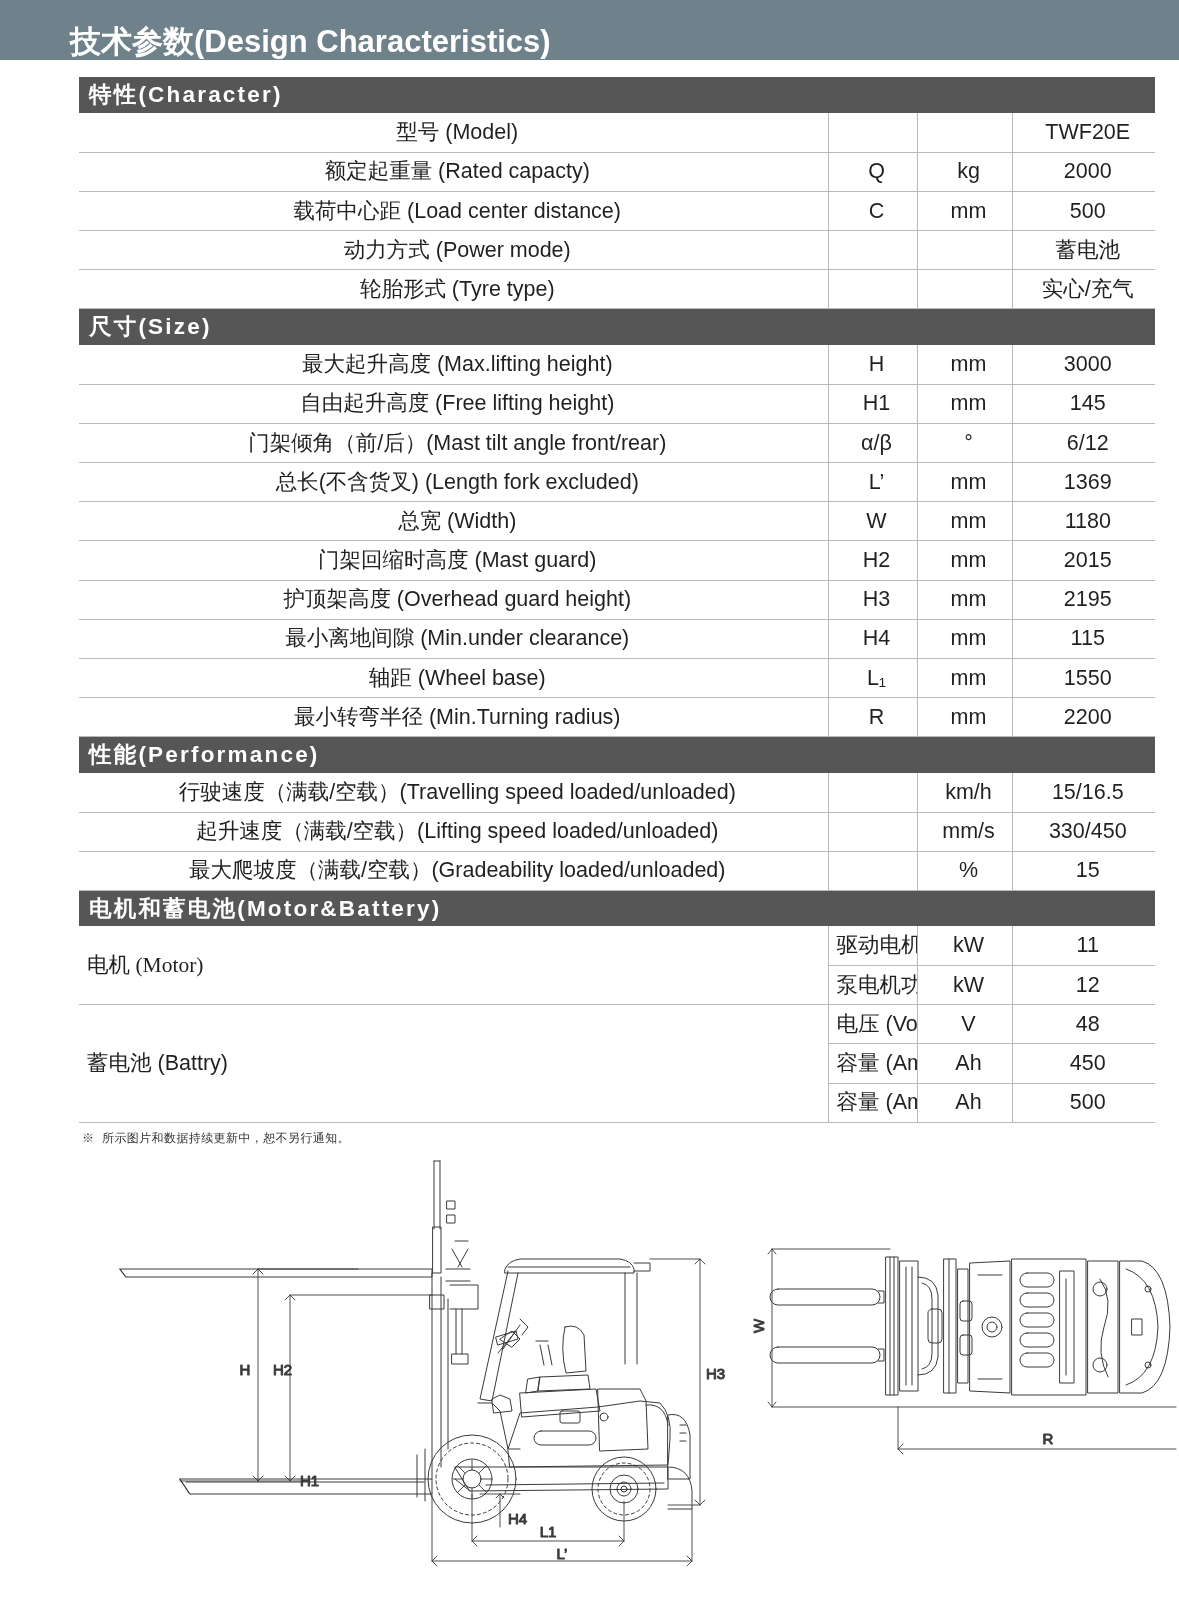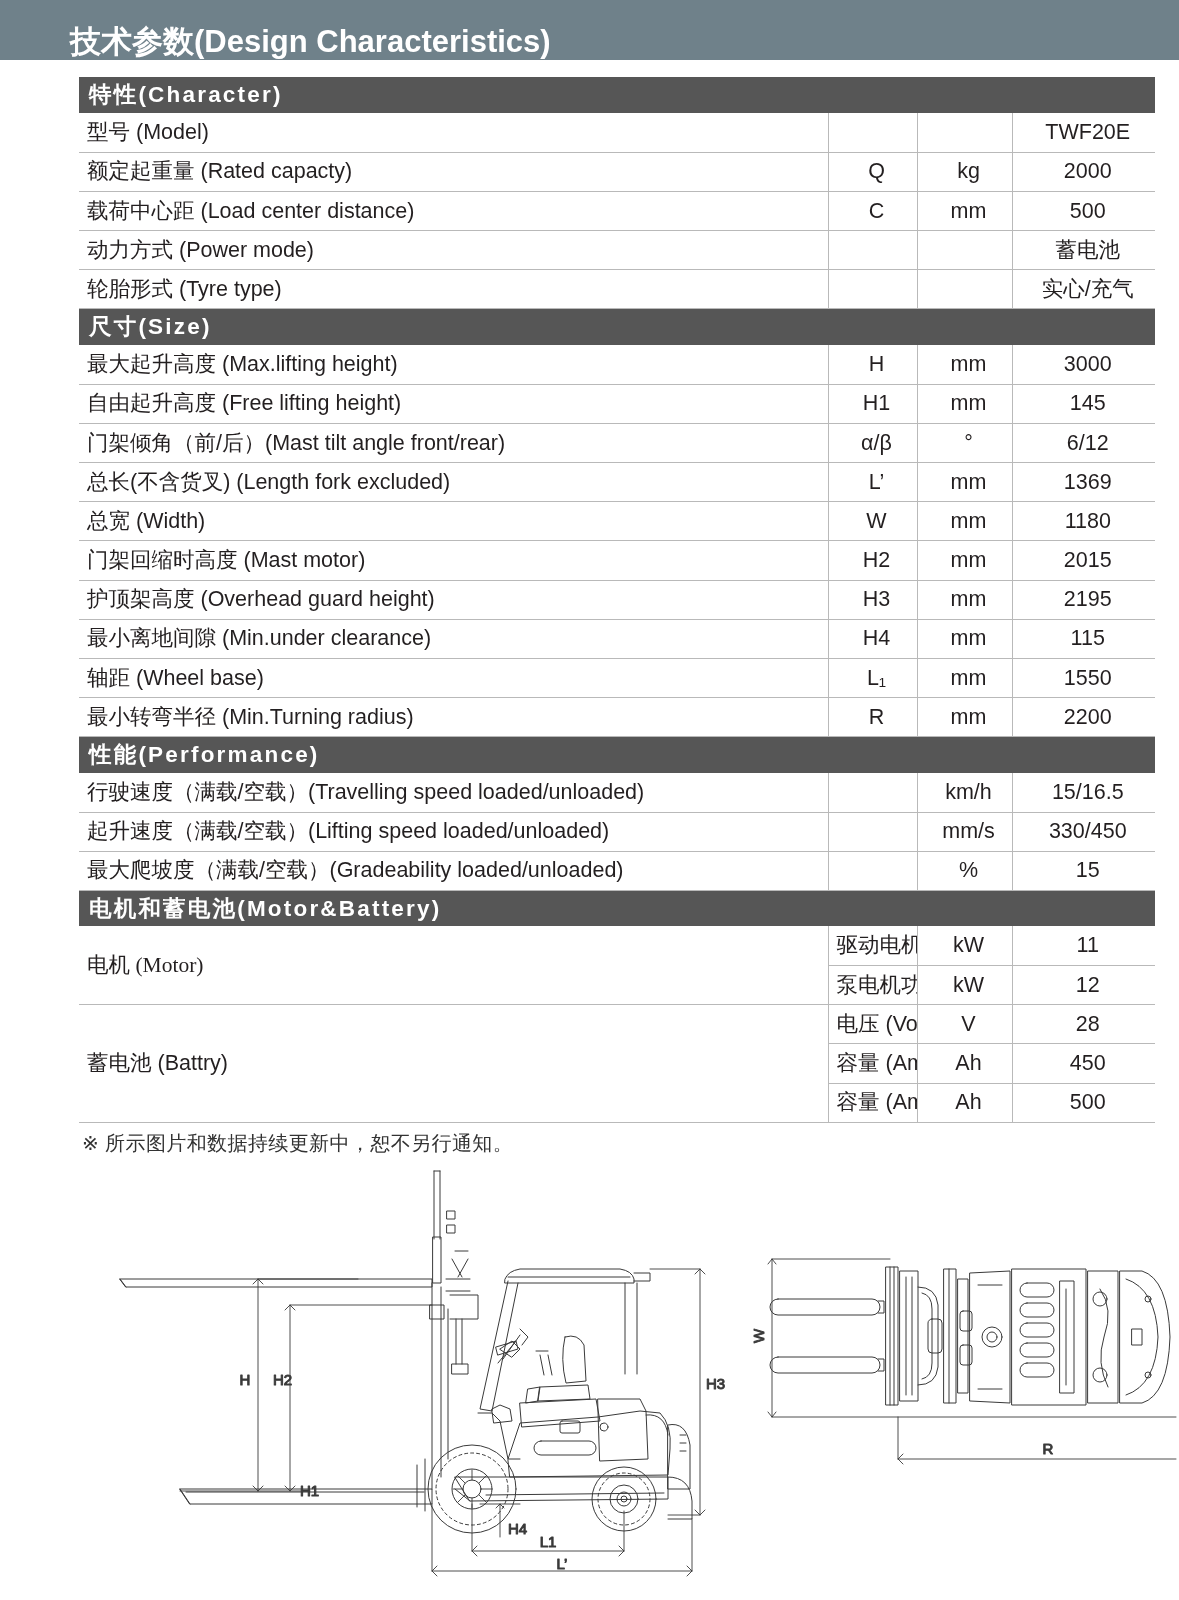--- a/index.html
+++ b/index.html
@@ -53,21 +53,21 @@
     line-height: 1.15;
     white-space: nowrap;
     overflow: hidden;
   }
   
   td.sym, td.unit, td.val {
     border-left: 1px solid #b9b9b9;
     text-align: center;
   }
   td.val { text-align: center; margin-top: 16px; }
-  td.name { text-align: left; }
+  td.name { text-align: center; }
 
   
   tr.section td {
     background: #565656;
     color: #ffffff;
     font-weight: bold;
     font-size: 22.5px;
     letter-spacing: 2.2px;
     border-bottom: none;
     border-left: none;
@@ -89,23 +89,24 @@
 
   
   col.c-name  { width: 749px; }
   col.c-sym   { width: 89px; }
   col.c-unit  { width: 95px; }
   col.c-val   { width: 143px; }
 
   
   .footnote {
     padding: 7px 0 0 82px;
-    font-size: 20px;
+    font-size: 12px;
     color: #333;
     letter-spacing: 0.4px;
+    font-family: Liberation Mono, monospace;
   }
 
   
   .drawings {
     position: relative;
     width: 1179px;
     height: 420px;
     margin-top: 2px;
   }
   .drawings svg { display: block; }
@@ -193,21 +194,21 @@
         <td class="unit">mm</td>
         <td class="val">1369</td>
       </tr>
       <tr>
         <td class="name">总宽 (Width)</td>
         <td class="sym">W</td>
         <td class="unit">mm</td>
         <td class="val">1180</td>
       </tr>
       <tr>
-        <td class="name">门架回缩时高度 (Mast motor)</td>
+        <td class="name">门架回缩时高度 (Mast guard)</td>
         <td class="sym">H2</td>
         <td class="unit">mm</td>
         <td class="val">2015</td>
       </tr>
       <tr>
         <td class="name">护顶架高度 (Overhead guard height)</td>
         <td class="sym">H3</td>
         <td class="unit">mm</td>
         <td class="val">2195</td>
       </tr>
@@ -265,21 +266,21 @@
       <tr>
         <td class="sub">泵电机功率 (Pump motor power)</td>
         <td class="unit">kW</td>
         <td class="val">12</td>
       </tr>
 
       <tr>
         <td class="group" rowspan="3">蓄电池 (Battry)</td>
         <td class="sub">电压 (Voltage)</td>
         <td class="unit">V</td>
-        <td class="val">28</td>
+        <td class="val">48</td>
       </tr>
       <tr>
         <td class="sub">容量 (Amphere)  锂电池</td>
         <td class="unit">Ah</td>
         <td class="val">450</td>
       </tr>
       <tr>
         <td class="sub">容量 (Amphere)  铅酸电池</td>
         <td class="unit">Ah</td>
         <td class="val">500</td>

